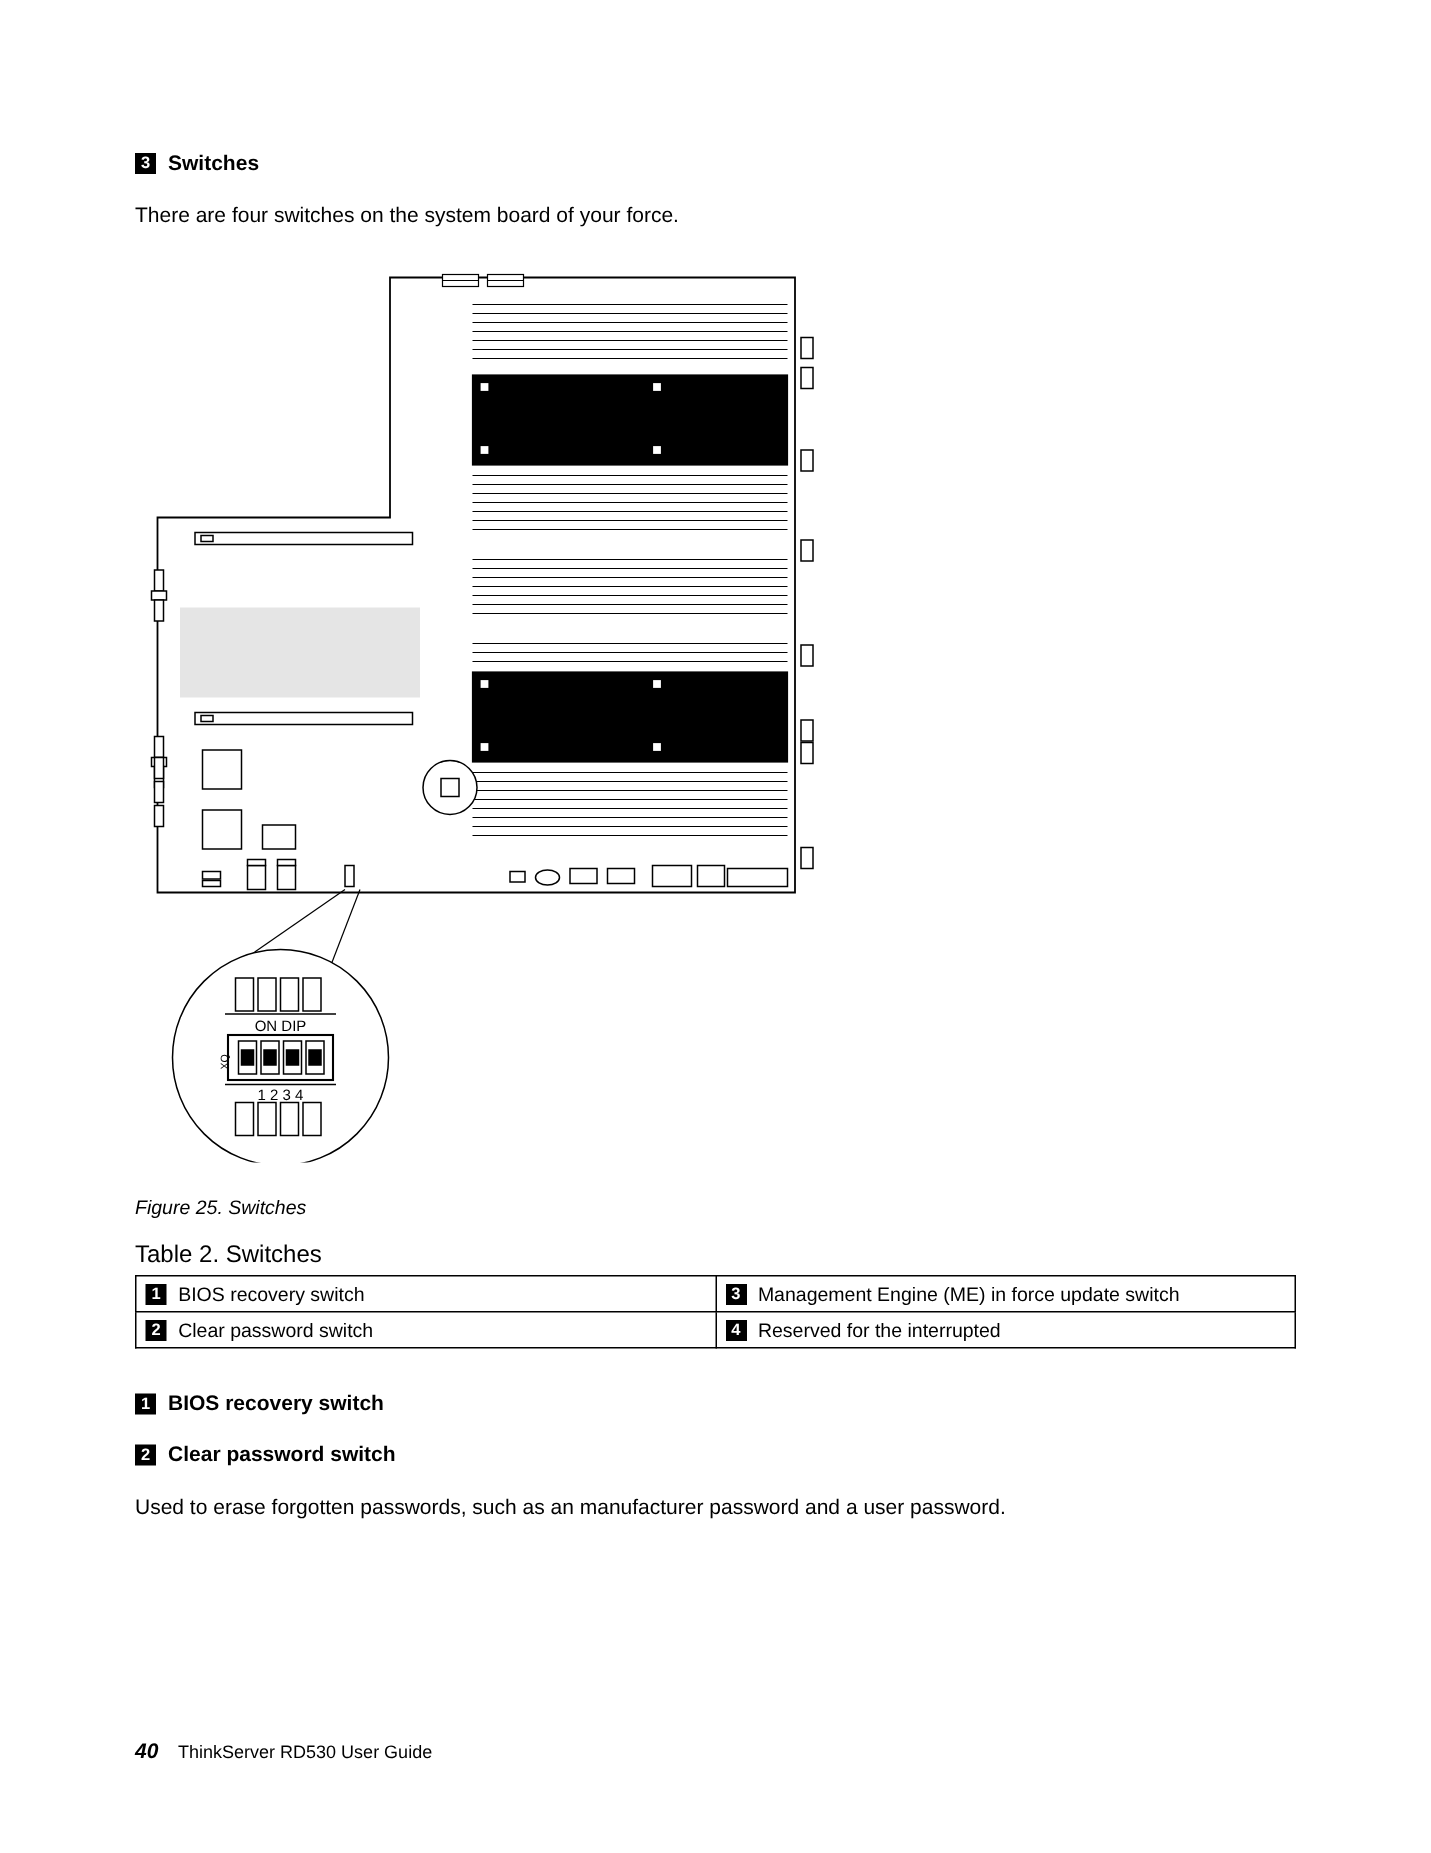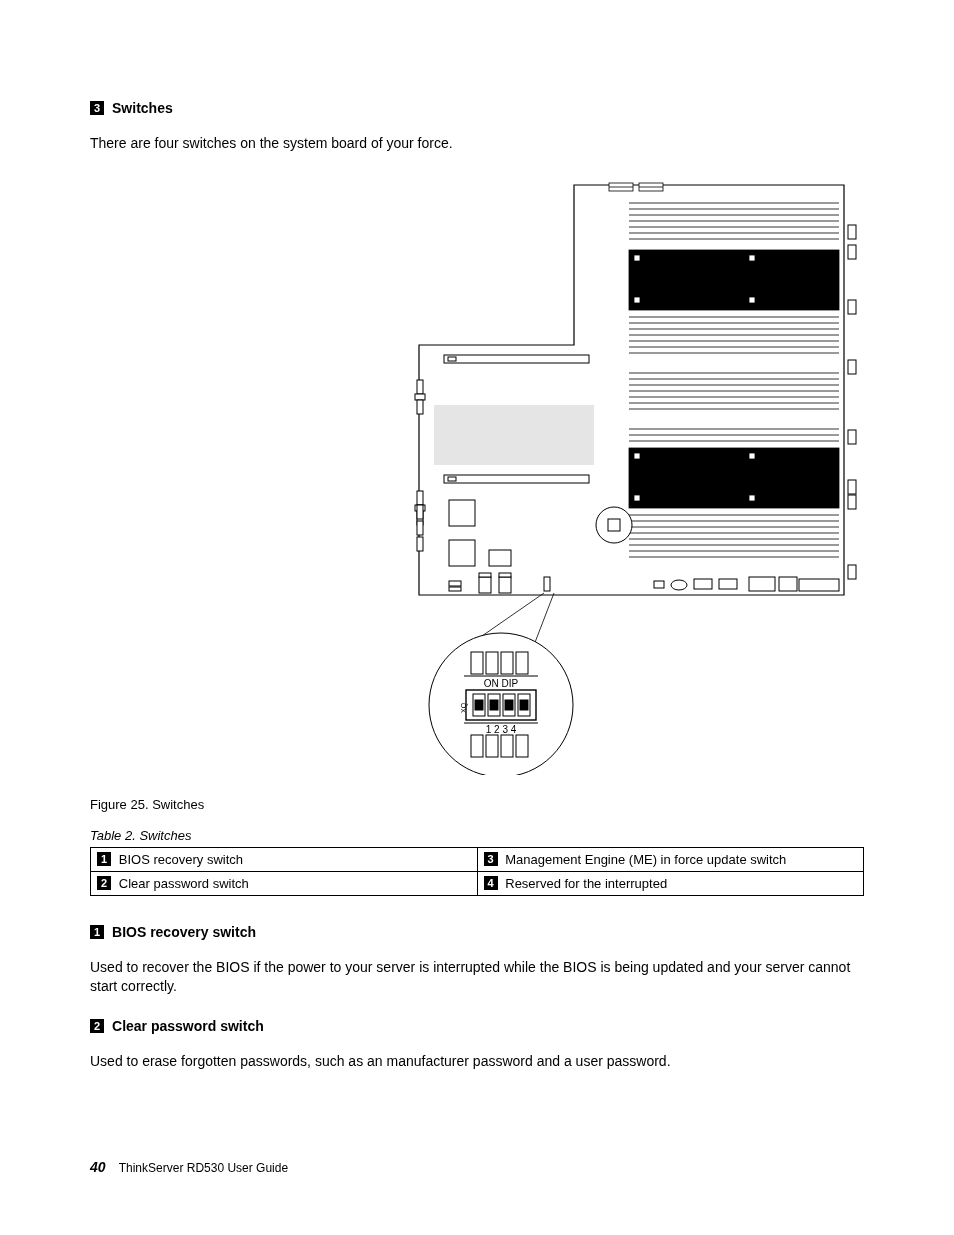--- a/index.html
+++ b/index.html
@@ -33,31 +33,31 @@
     vertical-align: 1px;
     margin-right: 4px;
   }
   .body-text {
     margin-bottom: 22px;
     line-height: 1.35;
   }
   .figure-wrap {
     width: 100%;
     display: flex;
-    justify-content: flex-end;
+    justify-content: flex-start;
     margin: 10px 0 20px 0;
   }
   .figure-caption {
+    font-style: italic;
     font-size: 13px;
     margin-top: 22px;
     margin-bottom: 16px;
   }
   .table-caption {
-    font-style: italic;
-    font-size: 13px;
+    font-size: 16px;
     margin-bottom: 4px;
   }
   table.switches {
     width: 100%;
     border-collapse: collapse;
     margin-bottom: 28px;
   }
   table.switches td {
     border: 1px solid #000;
     padding: 4px 6px;
@@ -285,21 +285,20 @@
         <span>Reserved for the interrupted</span>
       </td>
     </tr>
   </tbody>
     </table>
 
   <div class="section-heading">
     <span class="callout-num">1</span>
     <span>BIOS recovery switch</span>
   </div>
-  <div class="body-text">Used to recover the BIOS if the power to your server is interrupted while the BIOS is being updated and your server cannot start correctly.</div>
 
   <div class="section-heading">
     <span class="callout-num">2</span>
     <span>Clear password switch</span>
   </div>
   <div class="body-text">Used to erase forgotten passwords, such as an manufacturer password and a user password.</div>
 
   <div class="footer">
     <span class="pg">40</span>
     <span>ThinkServer RD530 User Guide</span>

